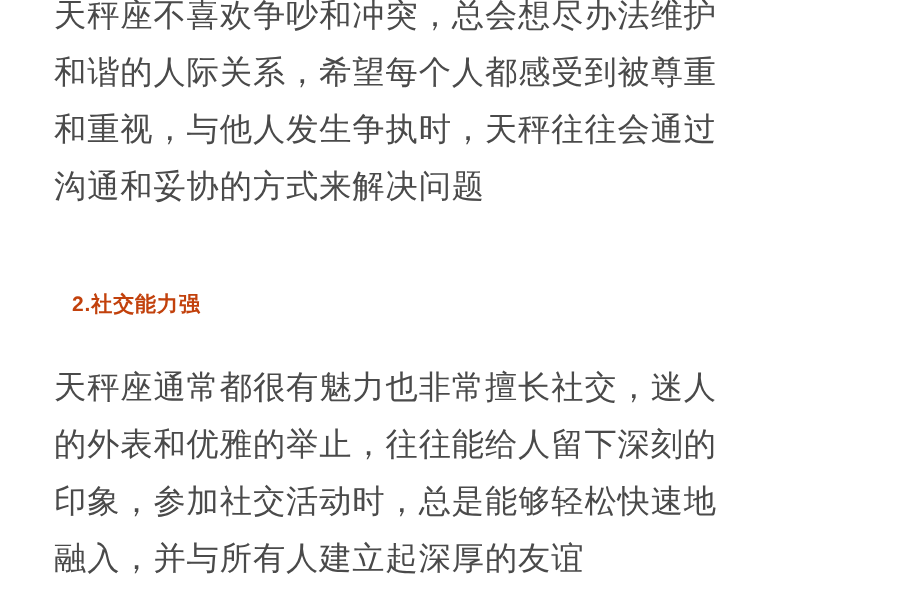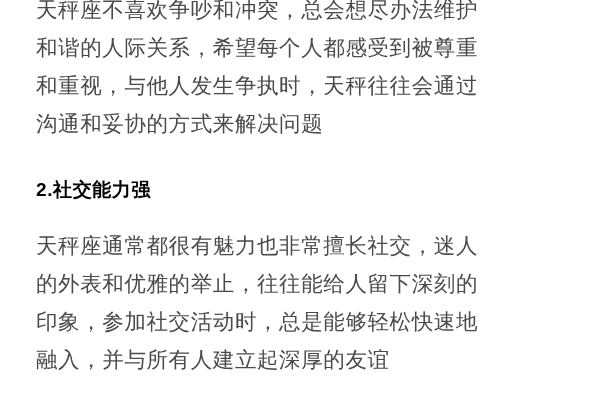--- a/index.html
+++ b/index.html
@@ -29,26 +29,26 @@
     letter-spacing: 0.6px;
     text-align: left;
     margin: 0;
     white-space: pre-wrap;
   }
   .para-first {
     
     margin-top: -9px;
   }
   .heading {
-    color: #000000;
-    font-size: 19px;
+    color: #c2410c;
+    font-size: 14px;
     font-weight: bold;
     line-height: 38px;
     letter-spacing: 0.6px;
-    margin: 0;
+    margin: 12px;
     padding-top: 28px;
     padding-bottom: 2px;
   }
   .para-second {
     margin-top: 16px;
   }
   .tail {
     color: #2e2e2e;
     font-size: 21.5px;
     font-weight: bold;

